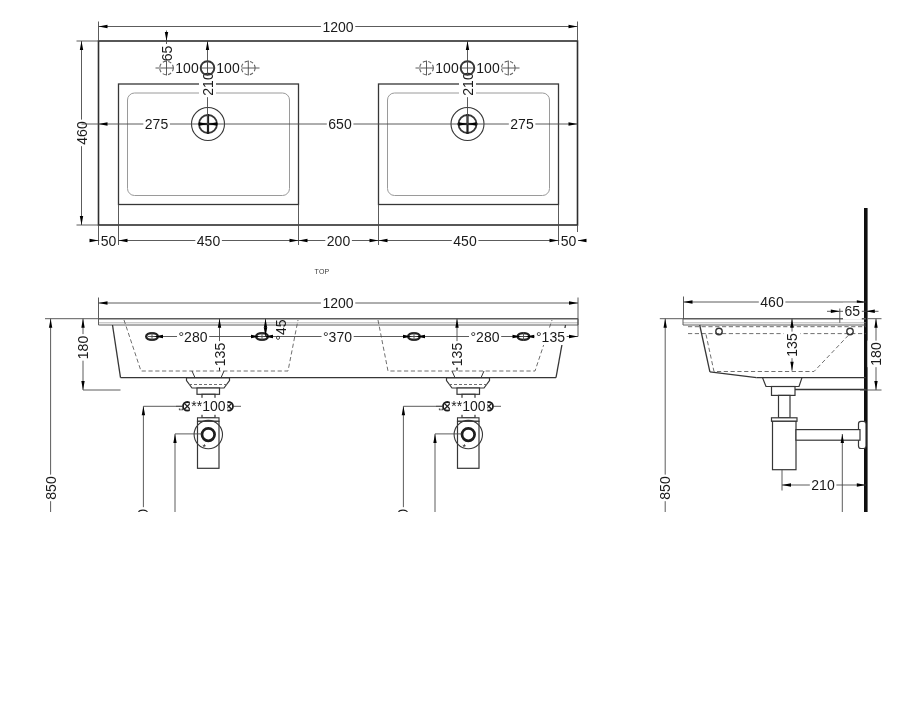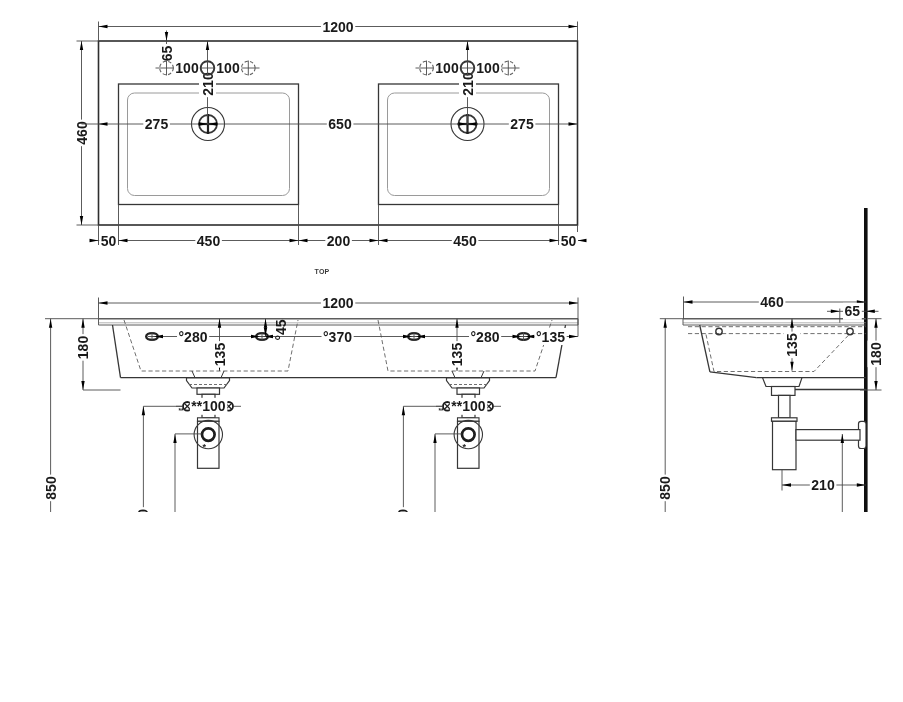--- a/index.html
+++ b/index.html
@@ -1,16 +1,16 @@
 <!DOCTYPE html>
 <html><head>
 <meta charset="utf-8">
 <style>
   html,body{margin:0;padding:0;background:#ffffff;}
-  .canvas{position:relative;width:903px;height:512px;background:#ffffff;overflow:hidden;font-weight:bold;}
+  .canvas{position:relative;width:903px;height:512px;background:#ffffff;overflow:hidden;}
   svg{display:block;}
   text{font-family:"Liberation Sans",sans-serif;fill:#1a1a1a;}
   .dimtxt{font-size:14px;}
   .lbl{font-size:7px;fill:#3a3a3a;letter-spacing:0.2px;}
   .note{font-size:6.7px;fill:#222222;white-space:pre;}
   .tiny{font-size:6.5px;fill:#222222;}
   .star{font-size:9px;fill:#222222;}
   .obj{stroke:#363636;stroke-width:1.3;fill:none;}
   .objb{stroke:#2e2e2e;stroke-width:1.6;fill:none;}
   .objw{stroke:#363636;stroke-width:1.2;fill:#ffffff;}

